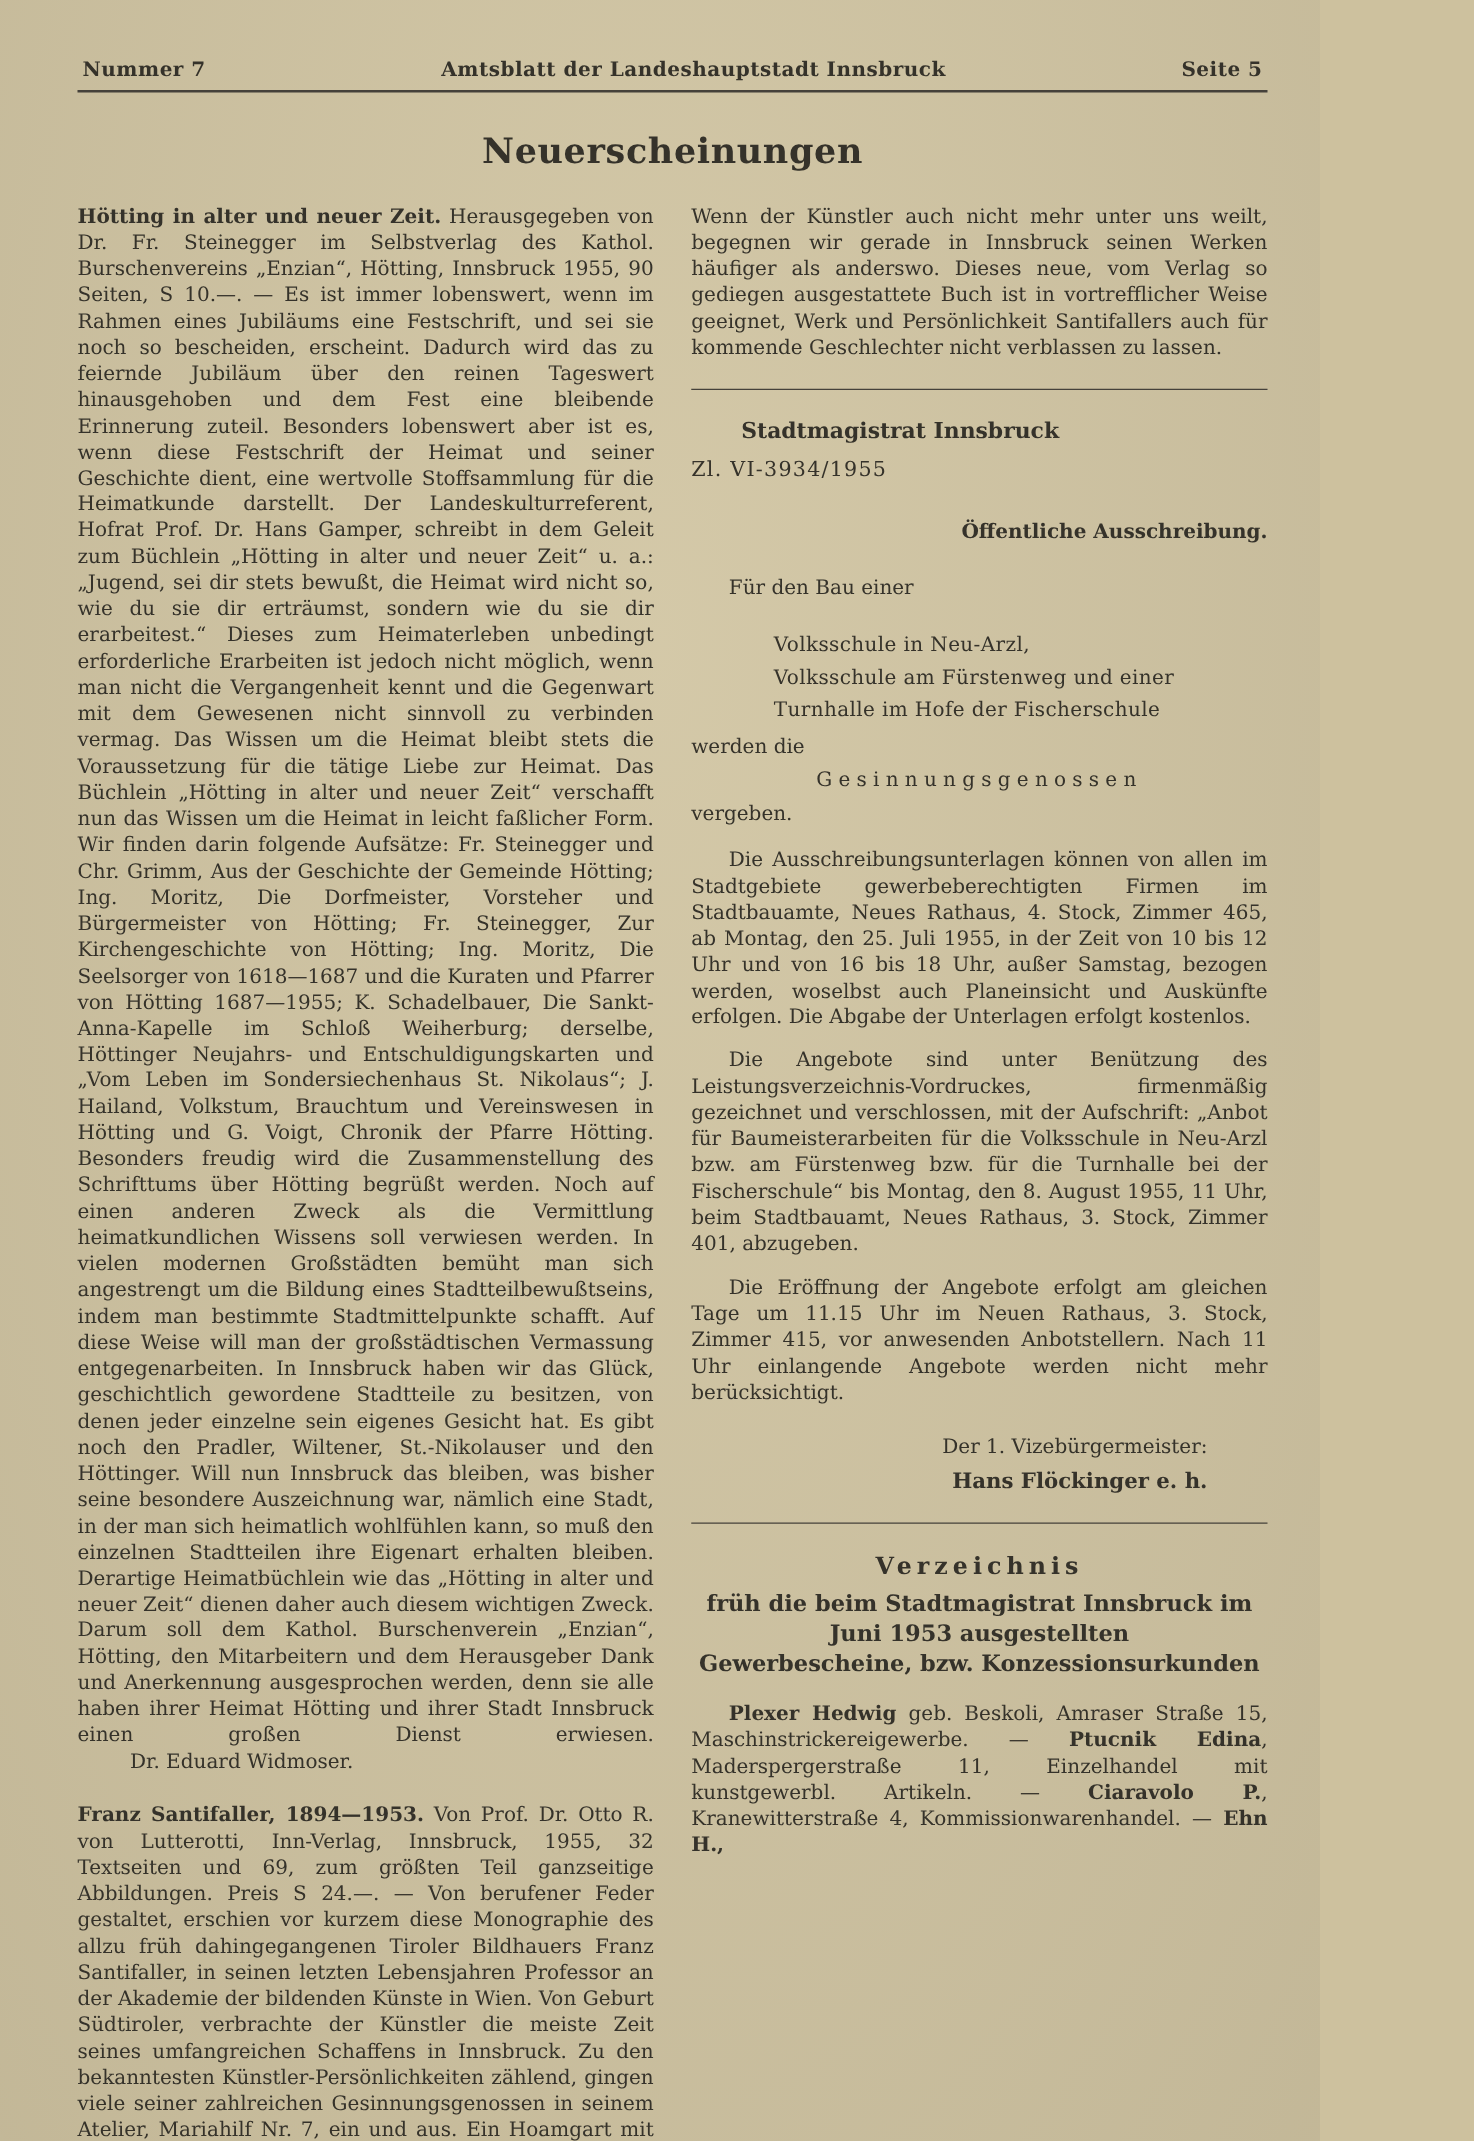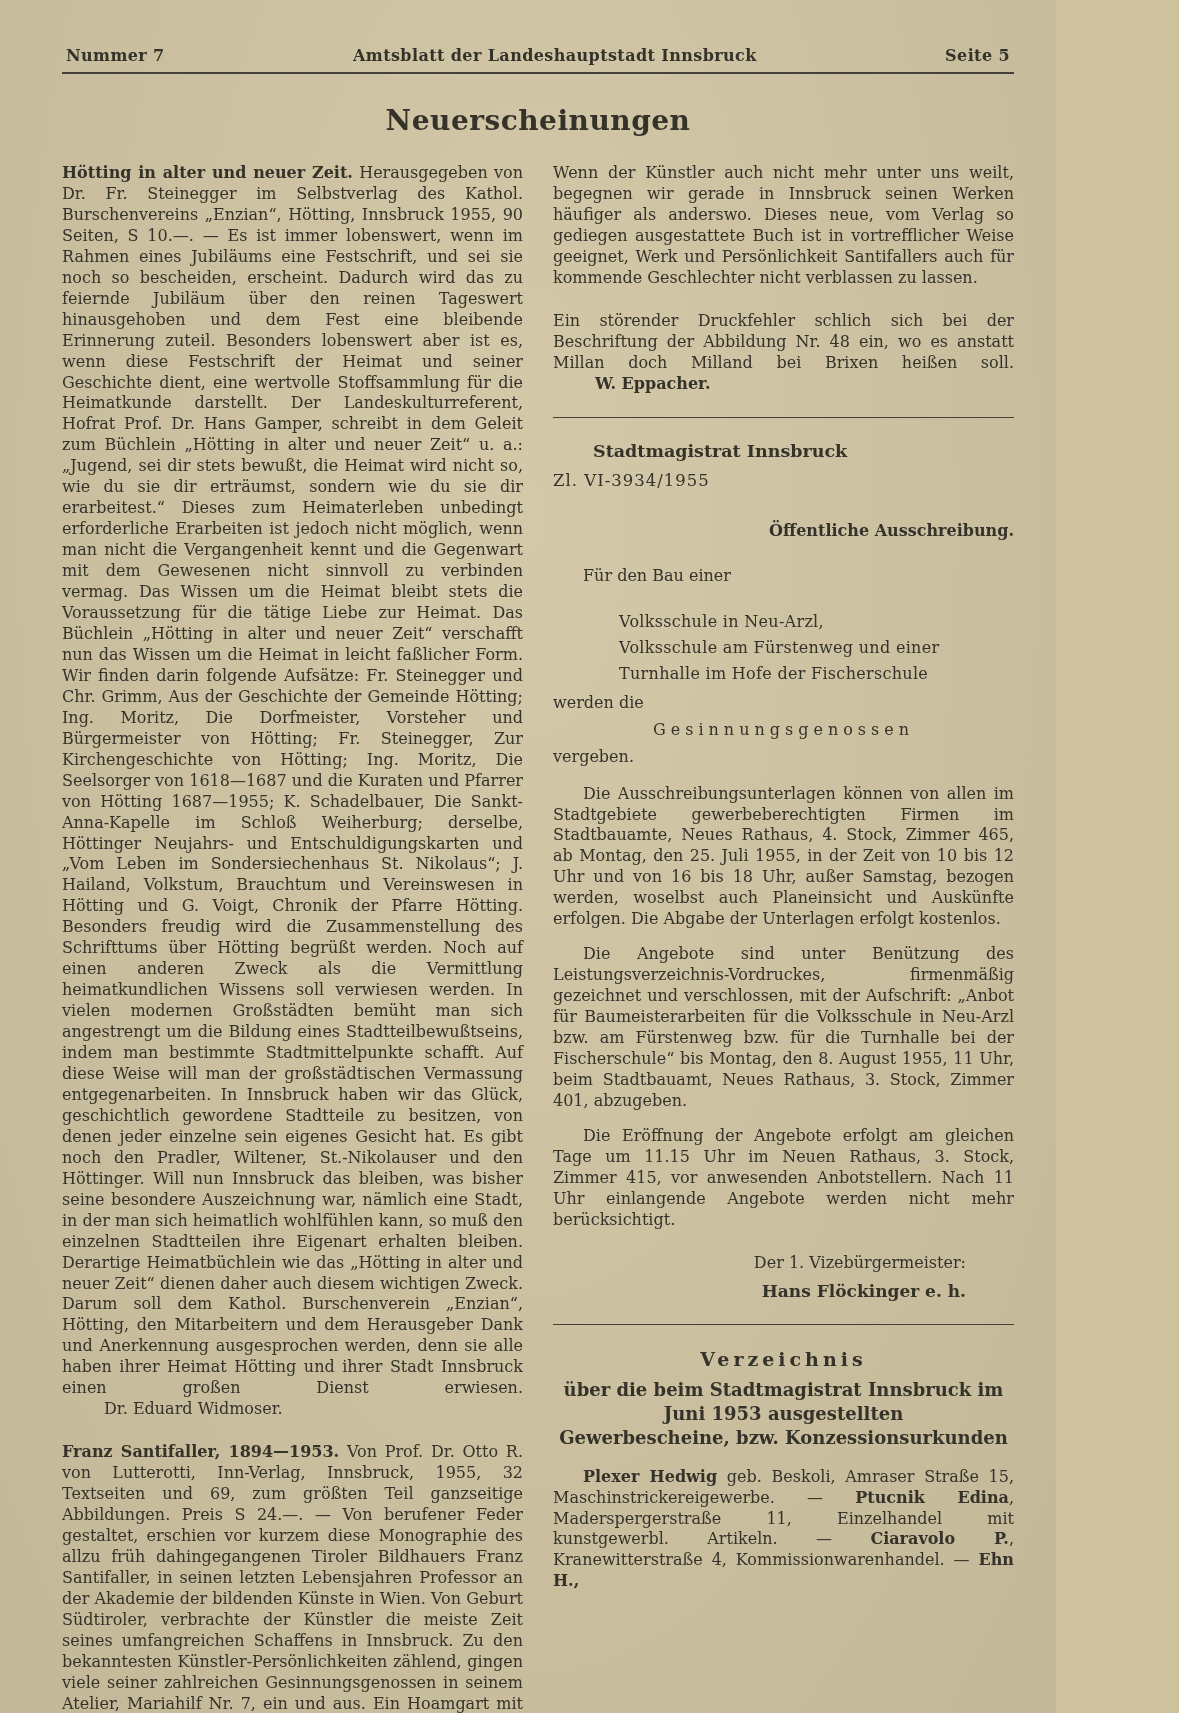--- a/index.html
+++ b/index.html
@@ -78,24 +78,20 @@
         <span class="lead">Hötting in alter und neuer Zeit.</span><span> Herausgegeben von Dr. Fr. Steinegger im Selbstverlag des Kathol. Burschenvereins „Enzian“, Hötting, Innsbruck 1955, 90 Seiten, S 10.—. — Es ist immer lobenswert, wenn im Rahmen eines Jubiläums eine Festschrift, und sei sie noch so bescheiden, erscheint. Dadurch wird das zu feiernde Jubiläum über den reinen Tageswert hinausgehoben und dem Fest eine bleibende Erinnerung zuteil. Besonders lobenswert aber ist es, wenn diese Festschrift der Heimat und seiner Geschichte dient, eine wertvolle Stoffsammlung für die Heimatkunde darstellt. Der Landeskulturreferent, Hofrat Prof. Dr. Hans Gamper, schreibt in dem Geleit zum Büchlein „Hötting in alter und neuer Zeit“ u. a.: „Jugend, sei dir stets bewußt, die Heimat wird nicht so, wie du sie dir erträumst, sondern wie du sie dir erarbeitest.“ Dieses zum Heimaterleben unbedingt erforderliche Erarbeiten ist jedoch nicht möglich, wenn man nicht die Vergangenheit kennt und die Gegenwart mit dem Gewesenen nicht sinnvoll zu verbinden vermag. Das Wissen um die Heimat bleibt stets die Voraussetzung für die tätige Liebe zur Heimat. Das Büchlein „Hötting in alter und neuer Zeit“ verschafft nun das Wissen um die Heimat in leicht faßlicher Form. Wir finden darin folgende Aufsätze: Fr. Steinegger und Chr. Grimm, Aus der Geschichte der Gemeinde Hötting; Ing. Moritz, Die Dorfmeister, Vorsteher und Bürgermeister von Hötting; Fr. Steinegger, Zur Kirchengeschichte von Hötting; Ing. Moritz, Die Seelsorger von 1618—1687 und die Kuraten und Pfarrer von Hötting 1687—1955; K. Schadelbauer, Die Sankt-Anna-Kapelle im Schloß Weiherburg; derselbe, Höttinger Neujahrs- und Entschuldigungskarten und „Vom Leben im Sondersiechenhaus St. Nikolaus“; J. Hailand, Volkstum, Brauchtum und Vereinswesen in Hötting und G. Voigt, Chronik der Pfarre Hötting. Besonders freudig wird die Zusammenstellung des Schrifttums über Hötting begrüßt werden. Noch auf einen anderen Zweck als die Vermittlung heimatkundlichen Wissens soll verwiesen werden. In vielen modernen Großstädten bemüht man sich angestrengt um die Bildung eines Stadtteilbewußtseins, indem man bestimmte Stadtmittelpunkte schafft. Auf diese Weise will man der großstädtischen Vermassung entgegenarbeiten. In Innsbruck haben wir das Glück, geschichtlich gewordene Stadtteile zu besitzen, von denen jeder einzelne sein eigenes Gesicht hat. Es gibt noch den Pradler, Wiltener, St.-Nikolauser und den Höttinger. Will nun Innsbruck das bleiben, was bisher seine besondere Auszeichnung war, nämlich eine Stadt, in der man sich heimatlich wohlfühlen kann, so muß den einzelnen Stadtteilen ihre Eigenart erhalten bleiben. Derartige Heimatbüchlein wie das „Hötting in alter und neuer Zeit“ dienen daher auch diesem wichtigen Zweck. Darum soll dem Kathol. Burschenverein „Enzian“, Hötting, den Mitarbeitern und dem Herausgeber Dank und Anerkennung ausgesprochen werden, denn sie alle haben ihrer Heimat Hötting und ihrer Stadt Innsbruck einen großen Dienst erwiesen.</span>
         <span class="sig">Dr. Eduard Widmoser.</span>
       </p>
       <p class="article">
         <span class="lead">Franz Santifaller, 1894—1953.</span><span> Von Prof. Dr. Otto R. von Lutterotti, Inn-Verlag, Innsbruck, 1955, 32 Textseiten und 69, zum größten Teil ganzseitige Abbildungen. Preis S 24.—. — Von berufener Feder gestaltet, erschien vor kurzem diese Monographie des allzu früh dahingegangenen Tiroler Bildhauers Franz Santifaller, in seinen letzten Lebensjahren Professor an der Akademie der bildenden Künste in Wien. Von Geburt Südtiroler, verbrachte der Künstler die meiste Zeit seines umfangreichen Schaffens in Innsbruck. Zu den bekanntesten Künstler-Persönlichkeiten zählend, gingen viele seiner zahlreichen Gesinnungsgenossen in seinem Atelier, Mariahilf Nr. 7, ein und aus. Ein Hoamgart mit Santifaller war stets anregend und hoch interessant.</span>
       </p>
     </div>
 
     <div class="col">
       <p class="article">Wenn der Künstler auch nicht mehr unter uns weilt, begegnen wir gerade in Innsbruck seinen Werken häufiger als anderswo. Dieses neue, vom Verlag so gediegen ausgestattete Buch ist in vortrefflicher Weise geeignet, Werk und Persönlichkeit Santifallers auch für kommende Geschlechter nicht verblassen zu lassen.</p>
-      <p class="article">
-        <span>Ein störender Druckfehler schlich sich bei der Beschriftung der Abbildung Nr. 48 ein, wo es anstatt Millan doch Milland bei Brixen heißen soll.</span>
-        <span class="sig sig-bold">W. Eppacher.</span>
-      </p>
 
       <hr class="section-rule">
 
       <section>
         <div class="office-name">Stadtmagistrat Innsbruck</div>
         <div class="office-ref">Zl. VI-3934/1955</div>
 
         <div class="announce-title">Öffentliche Ausschreibung.</div>
 
         <div class="announce-intro">Für den Bau einer</div>
@@ -116,21 +112,21 @@
           <div class="signoff-role">Der 1. Vizebürgermeister:</div>
           <div class="signoff-name">Hans Flöckinger e. h.</div>
         </div>
       </section>
 
       <hr class="section-rule">
 
       <section>
         <div class="register-head">
           <div class="register-line1">Verzeichnis</div>
-          <div class="register-line">über die beim Stadtmagistrat Innsbruck im</div>
+          <div class="register-line">früh die beim Stadtmagistrat Innsbruck im</div>
           <div class="register-line">Juni 1953 ausgestellten</div>
           <div class="register-line">Gewerbescheine, bzw. Konzessionsurkunden</div>
         </div>
         <p class="register-body">
           <span class="entry-name">Plexer Hedwig</span><span> geb. Beskoli, Amraser Straße 15, Maschinstrickereigewerbe. — </span><span class="entry-name">Ptucnik Edina</span><span>, Maderspergerstraße 11, Einzelhandel mit kunstgewerbl. Artikeln. — </span><span class="entry-name">Ciaravolo P.</span><span>, Kranewitterstraße 4, Kommissionwarenhandel. — </span><span class="entry-name">Ehn H.,</span><span></span>
         </p>
       </section>
     </div>
 
   </div>

